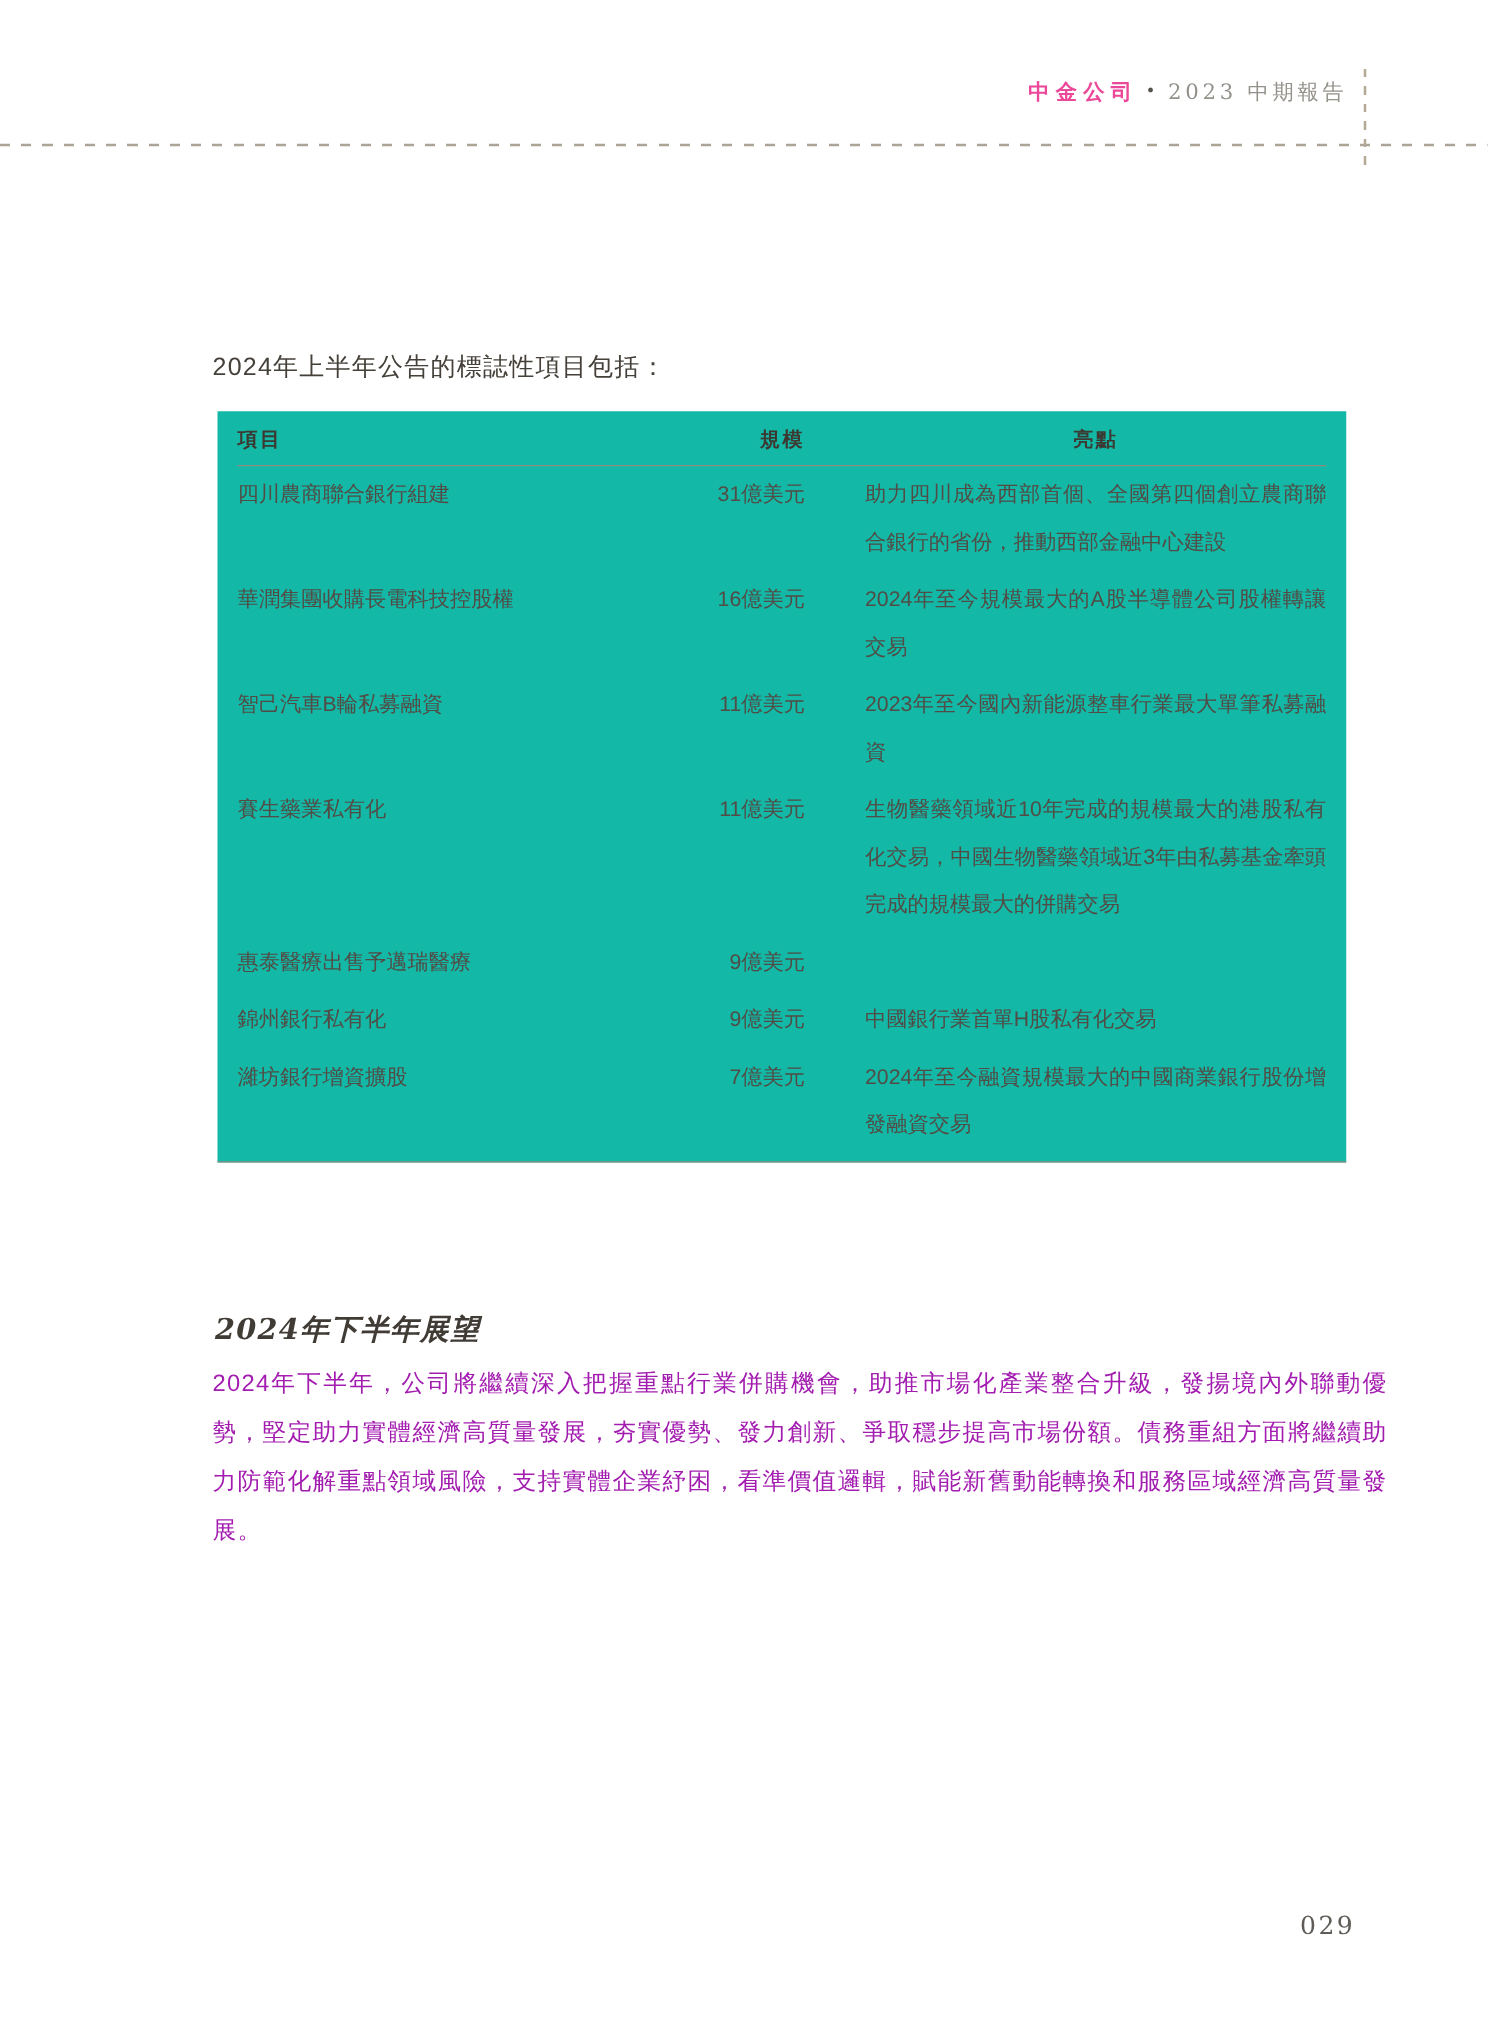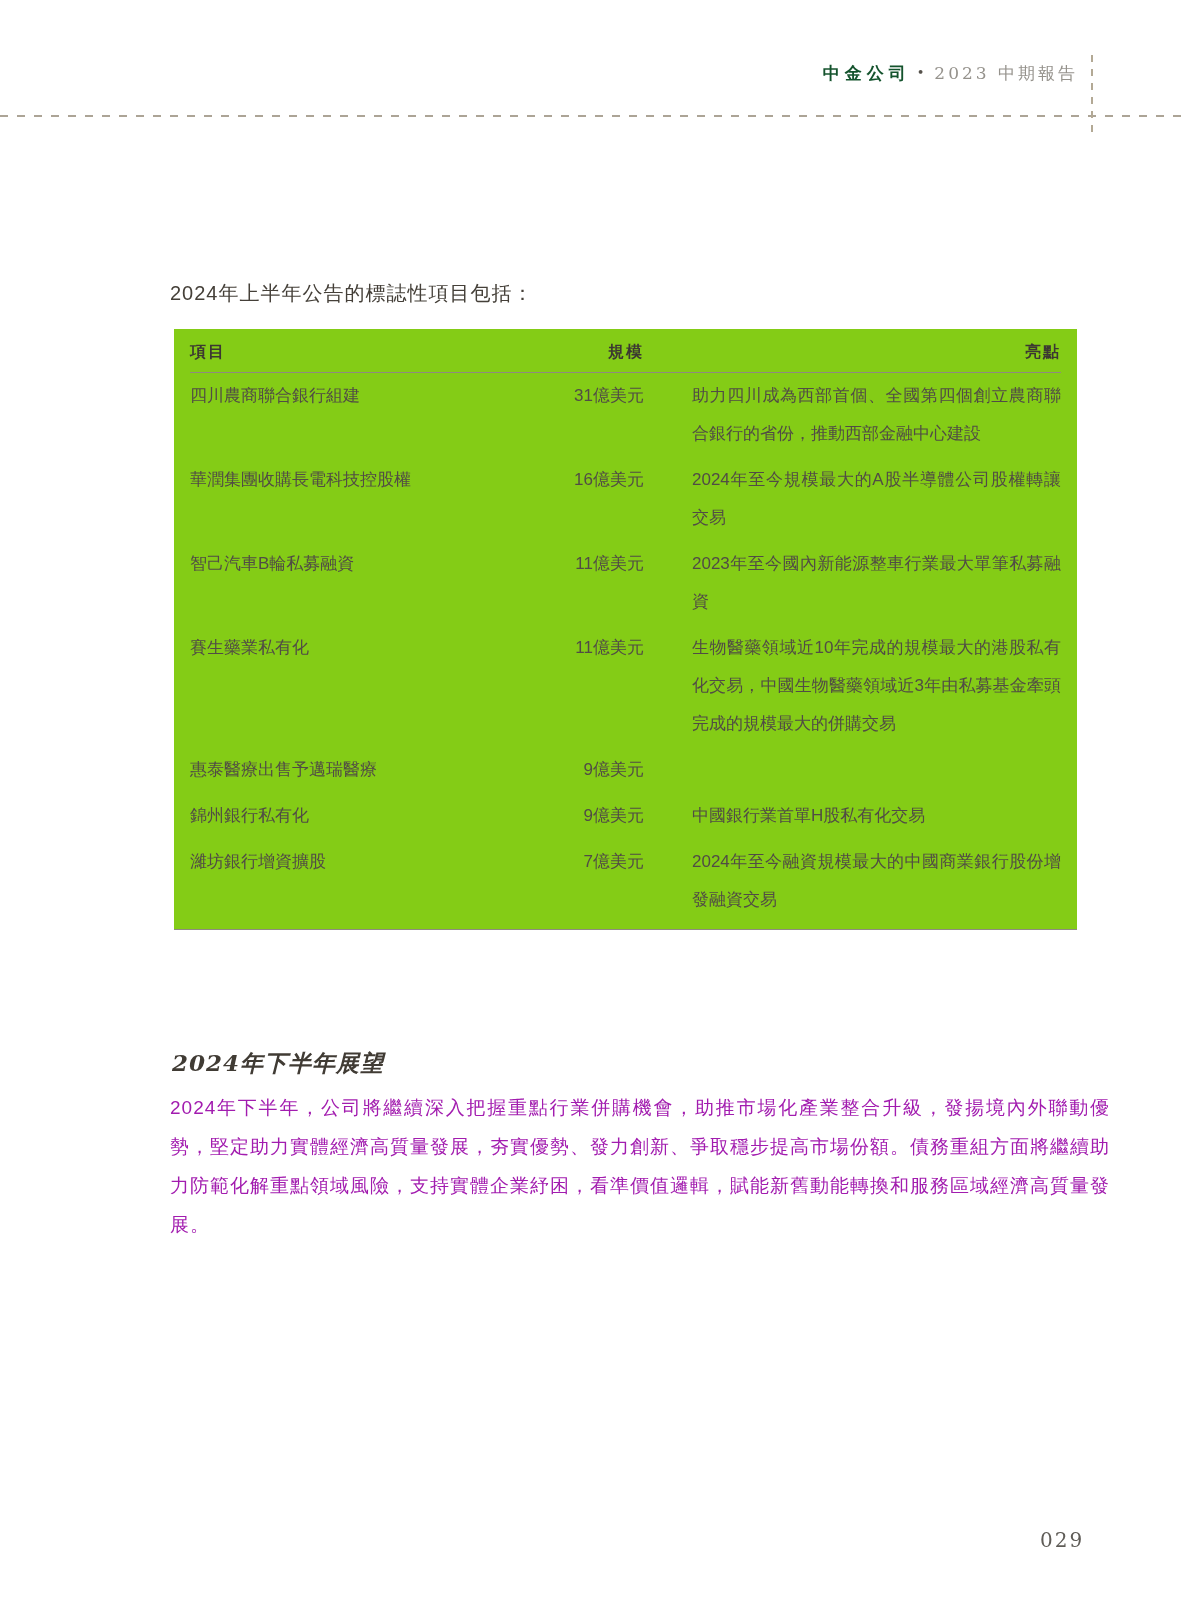--- a/index.html
+++ b/index.html
@@ -16,21 +16,21 @@
   .page-header {
     position: absolute;
     top: 62px;
     left: 0;
     width: 1078px;
     text-align: right;
     font-family: "DejaVu Serif", serif;
     font-size: 17px;
     white-space: nowrap;
   }
-  .brand { color: #14532d; font-weight: bold; letter-spacing: 5px; }
+  .brand { color: #ec4899; font-weight: bold; letter-spacing: 5px; }
   .sep-dot { color: #56524c; margin: 0 10px 0 6px; font-size: 13px; vertical-align: 2px; }
   .report-title { color: #95928c; letter-spacing: 3px; }
 
   .hline-dashed {
     position: absolute;
     top: 115px; left: 0;
     width: 1190px; height: 2px;
     background: repeating-linear-gradient(90deg, #aca496 0 8px, transparent 8px 17px);
   }
   .vline-dashed {
@@ -48,21 +48,21 @@
     color: #454039;
     letter-spacing: 1px;
   }
 
   
   .projects-table {
     position: absolute;
     left: 174px; top: 329px;
     width: 903px;
     box-sizing: border-box;
-    background: #84cc16;
+    background: #14b8a6;
     padding: 0 16px 6px 16px;
     border-bottom: 1px solid #8f8a80;
     color: #514c45;
     font-size: 17px;
   }
   .thead {
     display: grid;
     grid-template-columns: 374px 80px 1fr;
     padding: 13px 0 9px 0;
     border-bottom: 1px solid #8f8a80;
@@ -72,21 +72,21 @@
     letter-spacing: 2px;
   }
   .trow {
     display: grid;
     grid-template-columns: 374px 80px 1fr;
     padding: 4px 0;
     line-height: 38px;
   }
   .col-scale { text-align: right; }
   .col-highlight { padding-left: 48px; text-align: justify; }
-  .thead .col-highlight { text-align: right; }
+  .thead .col-highlight { text-align: center; }
 
   
   .outlook-heading {
     position: absolute;
     left: 172px; top: 1048px;
     font-family: "DejaVu Serif", serif;
     font-style: italic;
     font-weight: 600;
     font-size: 23px;
     color: #403b34;

